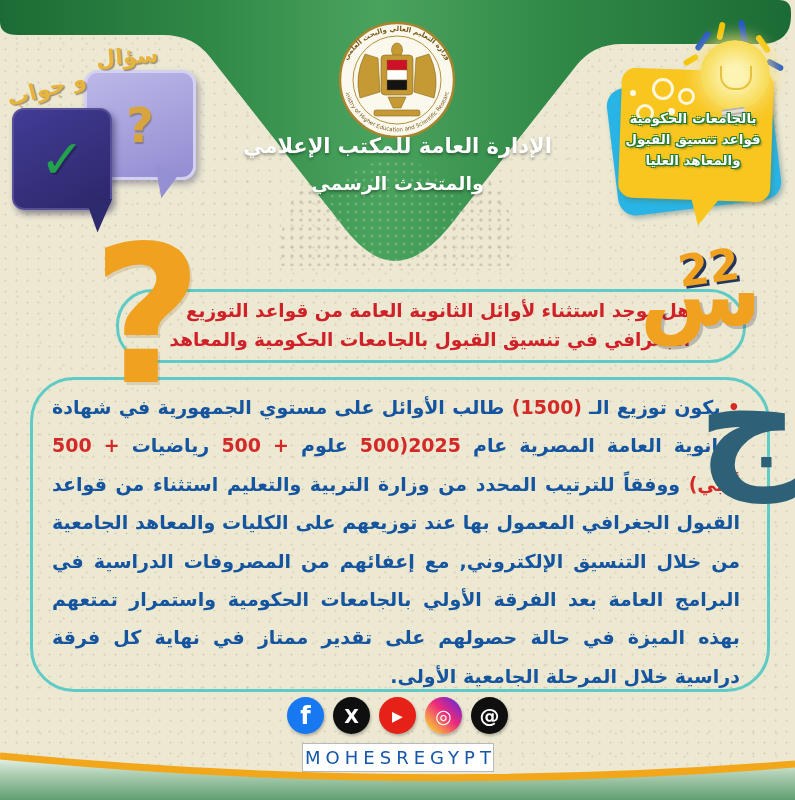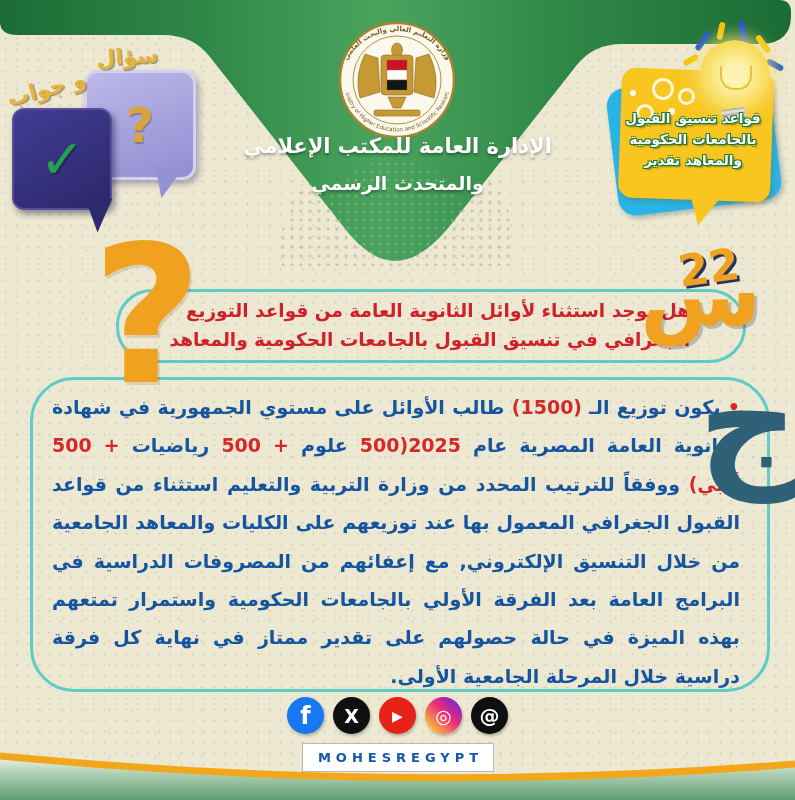--- a/index.html
+++ b/index.html
@@ -80,21 +80,21 @@
   .social-row{left:0;top:697px;width:795px;display:flex;justify-content:center;gap:9px;z-index:3;}
   .social-icon{width:37px;height:37px;border-radius:50%;display:flex;align-items:center;justify-content:center;
     color:#fff;font-weight:bold;box-shadow:1px 2px 3px rgba(0,0,0,.25);}
   .icon-facebook{background:#1778f2;font-size:24px;}
   .icon-x{background:#0f0f0f;font-size:19px;}
   .icon-youtube{background:#e62117;font-size:14px;}
   .icon-instagram{background:linear-gradient(45deg,#f9ce34 10%,#ee2a7b 55%,#6228d7 95%);font-size:19px;}
   .icon-threads{background:#0f0f0f;font-size:20px;}
   .handle-box{left:302px;top:743px;width:190px;height:27px;background:#fff;border:1px solid #b9b9b9;z-index:3;
     display:flex;align-items:center;justify-content:center;}
-  .handle-text{color:#1456a8;font-weight:bold;font-size:13px;letter-spacing:5px;padding-left:5px;}
+  .handle-text{color:#1456a8;font-weight:normal;font-size:18px;letter-spacing:5px;padding-left:5px;}
   .bottom-svg{left:0;bottom:0;z-index:2;}
 </style>
 </head>
 <body>
 
 <div class="poster">
 
   <svg class="abs header-svg" width="795" height="266" viewBox="0 0 795 266">
     <defs>
       <linearGradient id="greenGrad" x1="0" y1="0" x2="1" y2="0">
@@ -171,23 +171,23 @@
   <div class="abs ray" style="left:700px;top:30px;width:6px;height:22px;background:#2458c8;transform:rotate(35deg);"></div>
   <div class="abs ray" style="left:718px;top:22px;width:6px;height:18px;background:#f4c400;transform:rotate(12deg);"></div>
   <div class="abs ray" style="left:740px;top:20px;width:6px;height:24px;background:#2458c8;transform:rotate(-10deg);"></div>
   <div class="abs ray" style="left:760px;top:34px;width:6px;height:20px;background:#f4c400;transform:rotate(-35deg);"></div>
   <div class="abs ray" style="left:772px;top:56px;width:6px;height:18px;background:#2458c8;transform:rotate(-62deg);"></div>
   <div class="abs ray" style="left:688px;top:52px;width:6px;height:16px;background:#f4c400;transform:rotate(60deg);"></div>
   <div class="abs bulb-glow"></div>
   <div class="abs bulb-fil"></div>
   <div class="abs bulb-base"></div>
   <div class="abs badge-text">
+    <div>بالجامعات الحكومية</div>
     <div>قواعد تنسيق القبول</div>
-    <div>بالجامعات الحكومية</div>
-    <div>والمعاهد تقدير</div>
+    <div>والمعاهد العليا</div>
   </div>
 
   <div class="abs big-qmark">?</div>
   <div class="abs q-box"></div>
   <div class="abs q-text">هل يوجد استثناء لأوائل الثانوية العامة من قواعد التوزيع الجغرافي في تنسيق القبول بالجامعات الحكومية والمعاهد</div>
   <div class="abs q-letter">س</div>
   <div class="abs q-number">22</div>
 
   <div class="abs a-box"></div>
   <div class="abs a-text"><span class="seg-red">• </span><span class="seg-blue">يكون توزيع الـ </span><span class="seg-red">(1500)</span><span class="seg-blue"> طالب الأوائل على مستوي الجمهورية في شهادة الثانوية العامة المصرية عام </span><span class="seg-red">2025(500</span><span class="seg-blue"> علوم </span><span class="seg-red">+ 500</span><span class="seg-blue"> رياضيات </span><span class="seg-red">+ 500 أدبي)</span><span class="seg-blue"> ووفقاً للترتيب المحدد من وزارة التربية والتعليم استثناء من قواعد القبول الجغرافي المعمول بها عند توزيعهم على الكليات والمعاهد الجامعية من خلال التنسيق الإلكتروني, مع إعفائهم من المصروفات الدراسية في البرامج العامة بعد الفرقة الأولي بالجامعات الحكومية واستمرار تمتعهم بهذه الميزة في حالة حصولهم على تقدير ممتاز في نهاية كل فرقة دراسية خلال المرحلة الجامعية الأولى.</span></div>

